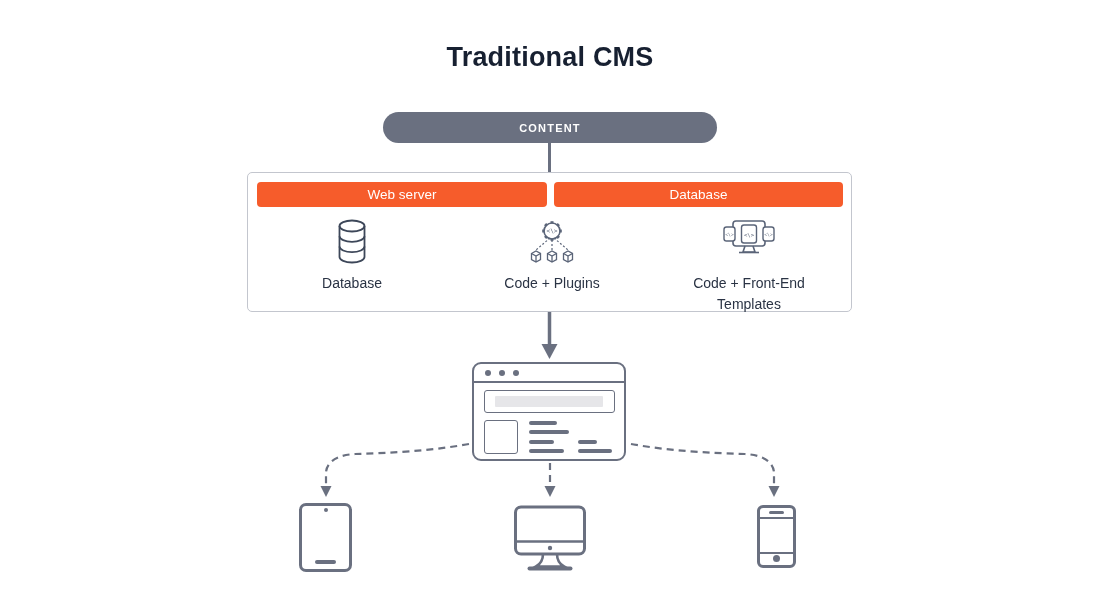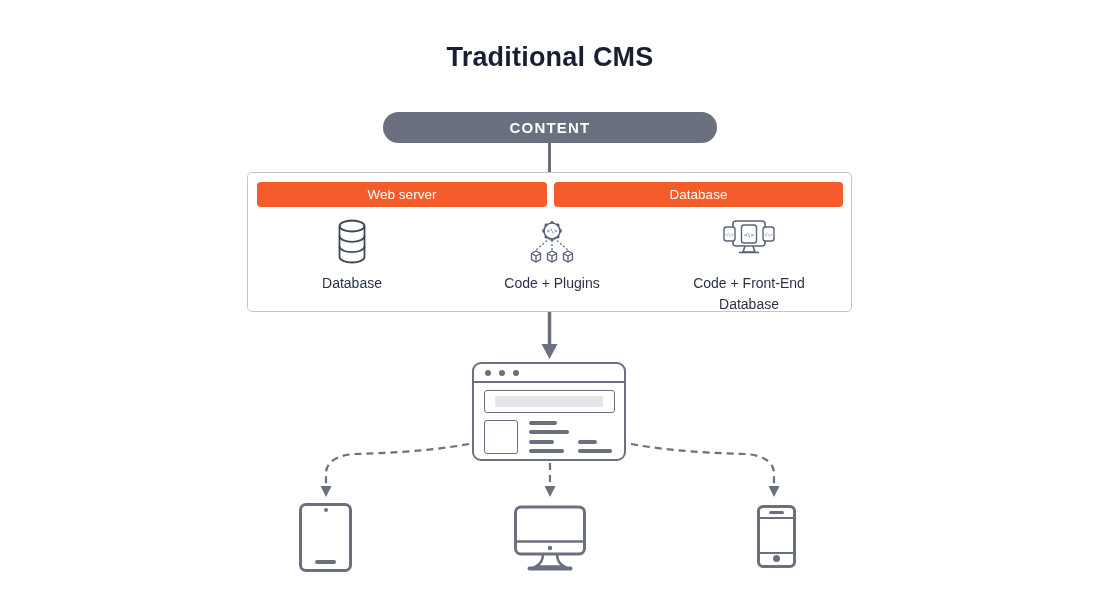--- a/index.html
+++ b/index.html
@@ -13,21 +13,21 @@
   .title{
     top:42px;left:0;width:1100px;text-align:center;
     font-size:27px;font-weight:700;color:#172031;letter-spacing:.2px;
   }
 
   
   .content-pill{
     left:383px;top:112px;width:334px;height:31px;border-radius:16px;
     background:#6A7080;display:flex;align-items:center;justify-content:center;
   }
-  .content-pill span{color:#fff;font-size:15px;font-weight:700;letter-spacing:1.2px;}
+  .content-pill span{color:#fff;font-size:11px;font-weight:700;letter-spacing:1.2px;}
 
   .pill-connector{left:548px;top:143px;width:3px;height:29px;background:#6A7080;}
 
   
   .server-box{
     left:247px;top:172px;width:605px;height:140px;background:#fff;
     border:1px solid #C3C6CE;border-radius:5px;box-sizing:border-box;
   }
   .orange-bar{
     position:absolute;top:9px;height:25px;background:#F65C2B;border-radius:4px;
@@ -188,21 +188,21 @@
           <path d="M 18 34.5 L 38 34.5" stroke-width="1.6" fill="none"></path>
           <rect x="3" y="9" width="11" height="14" rx="2.5" stroke-width="1.4"></rect>
           <rect x="42" y="9" width="11" height="14" rx="2.5" stroke-width="1.4"></rect>
           <rect x="20.5" y="7" width="15" height="18" rx="2.5" stroke-width="1.4"></rect>
         </g>
         <text x="8.5" y="18.3" text-anchor="middle" font-family="DejaVu Sans Mono, monospace" font-size="4.6" fill="#5A6478">&lt;\&gt;</text>
         <text x="47.5" y="18.3" text-anchor="middle" font-family="DejaVu Sans Mono, monospace" font-size="4.6" fill="#5A6478">&lt;\&gt;</text>
         <text x="28" y="18.6" text-anchor="middle" font-family="DejaVu Sans Mono, monospace" font-size="5.6" fill="#5A6478">&lt;\&gt;</text>
       </svg>
     </div>
-    <div class="comp-label">Code + Front-End Database</div>
+    <div class="comp-label">Code + Front-End Templates</div>
   </div>
 </div>
 
 <div class="abs browser">
   <div class="browser-topbar">
     <div class="b-dot"></div>
     <div class="b-dot"></div>
     <div class="b-dot"></div>
   </div>
   <div class="banner">

